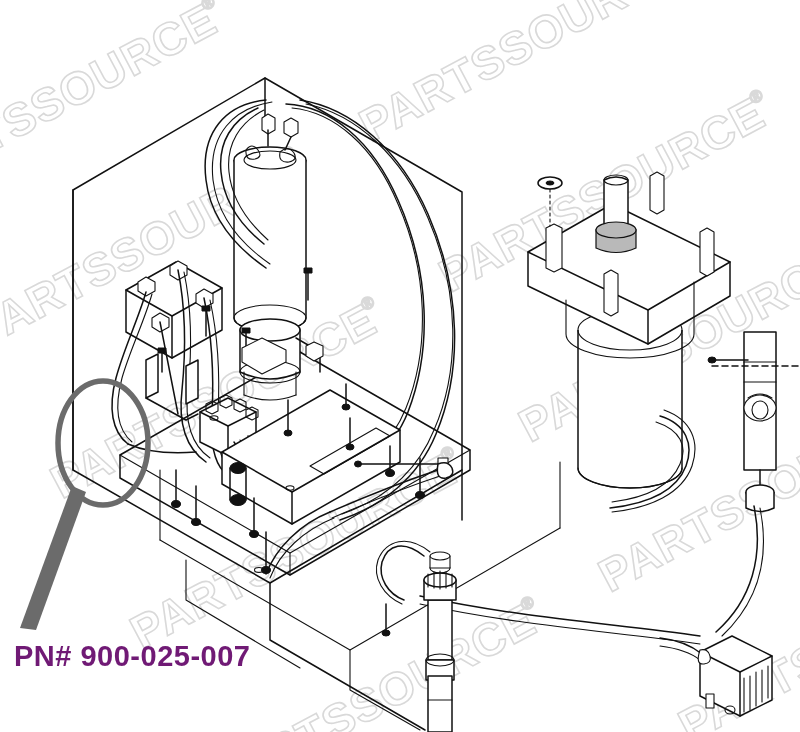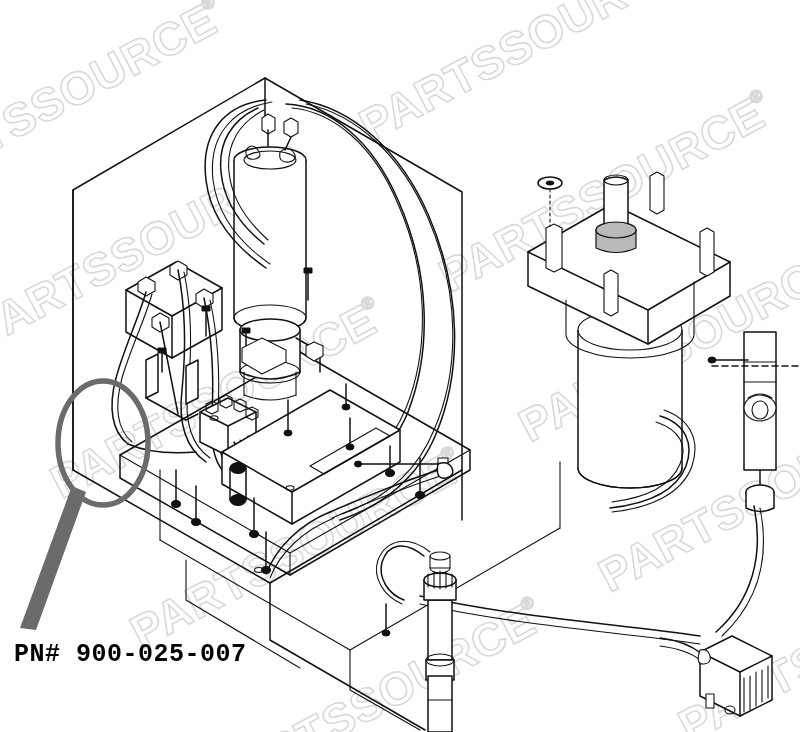--- a/index.html
+++ b/index.html
@@ -41,25 +41,25 @@
     stroke: #d9d9d9;
     stroke-width: 1.6;
   }
   .wm-reg {
     font-size: 17px;
   }
   #part-label {
     position: absolute;
     left: 14px;
     top: 640px;
-    font-family: Liberation Mono, monospace;
+    font-family: Liberation Sans, sans-serif;
     font-weight: 700;
-    font-size: 25px;
+    font-size: 29px;
     letter-spacing: 0.5px;
-    color: #000000;
+    color: #701a75;
     white-space: nowrap;
   }
   .ln   { fill: none; stroke: #111111; stroke-width: 1.5; stroke-linejoin: round; stroke-linecap: round; }
   .ln-t { fill: none; stroke: #111111; stroke-width: 1.1; stroke-linejoin: round; stroke-linecap: round; }
   .fillw { fill: #ffffff; stroke: #111111; stroke-width: 1.5; stroke-linejoin: round; }
   .fillw-t { fill: #ffffff; stroke: #111111; stroke-width: 1.1; stroke-linejoin: round; }
   .fillk { fill: #111111; stroke: #111111; stroke-width: 1; }
   .fillg { fill: #b9b9b9; stroke: #111111; stroke-width: 1.2; }
   .hl-ring { fill: none; stroke: #6b6b6b; stroke-width: 5.5; }
   .hl-lead { fill: #6b6b6b; stroke: none; }

